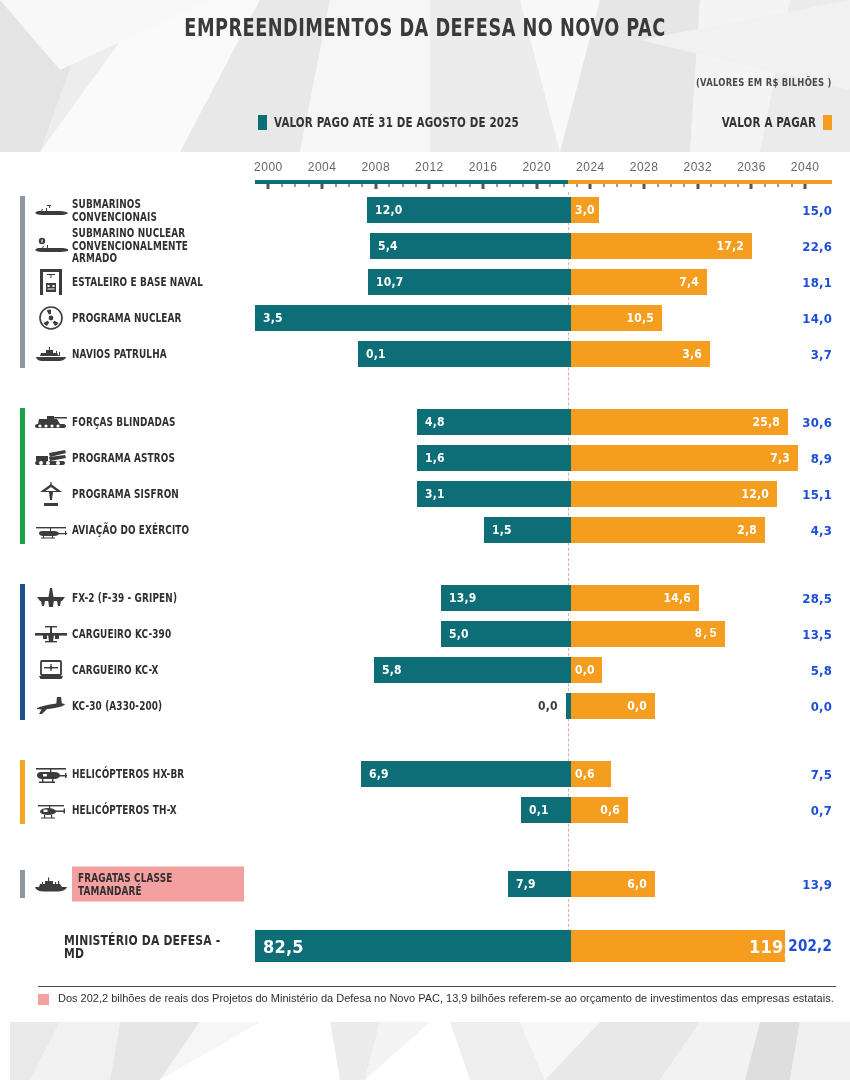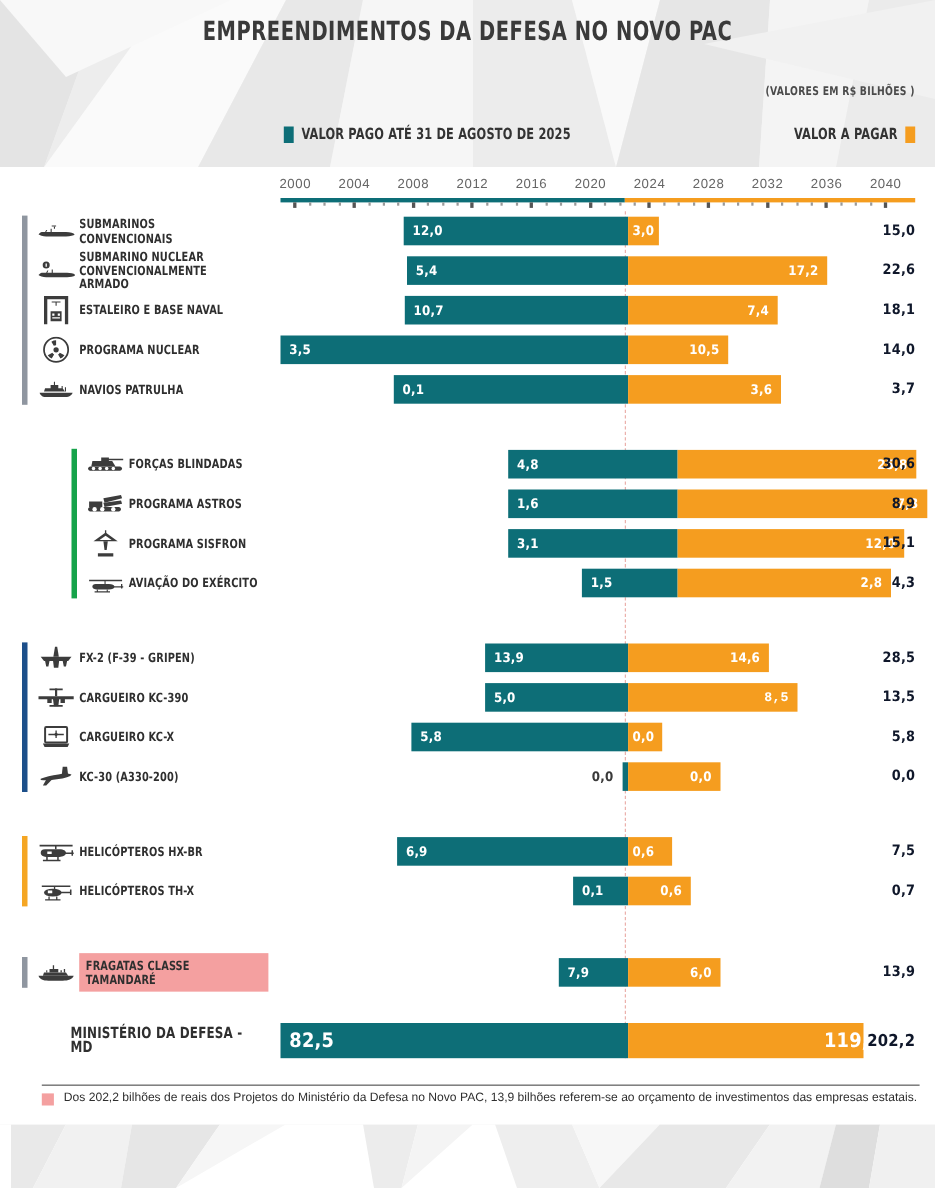--- a/index.html
+++ b/index.html
@@ -89,21 +89,21 @@
   .bar.topay { background:#f59d1f; }
   .bar-val {
     position:absolute; top:50%; transform:translateY(-50%);
     font-family:"DejaVu Sans Condensed","Liberation Sans", sans-serif;
     font-weight:700; font-size:12px; color:#ffffff; letter-spacing:.2px;
   }
   .bar-val.outside { color:#3a3a3a; }
   .row-total {
     position:absolute; right:18px; top:50%; transform:translateY(-50%);
     font-family:"DejaVu Sans Condensed","Liberation Sans", sans-serif;
-    font-weight:700; font-size:13px; color:#0f172a; letter-spacing:.2px;
+    font-weight:700; font-size:13px; color:#1d4ed8; letter-spacing:.2px;
   }
 
   
   .total-row { position:relative; height:44px; }
   .total-row .row-label {
     left:64px; width:200px; font-size:14px; letter-spacing:.2px;
   }
   .total-row .bar { height:32px; }
   .total-row .bar-val { font-size:18px; }
   .total-row .row-total { font-size:15px; }
@@ -305,21 +305,21 @@
         </div>
         <div class="row-label"><span class="shrink">NAVIOS PATRULHA</span></div>
         <div class="bar paid" style="left: 358px; width: 213px;"></div>
         <div class="bar topay" style="left: 571px; width: 139px;"></div>
         <div class="bar-val" style="left: 366px;">0,1</div>
         <div class="bar-val" style="left: 674px; width: 28px; text-align: right;">3,6</div>
         <div class="row-total">3,7</div>
       </div>
     </div>
     <div style="height: 32px;"></div>
-    <div class="group" style="height: 144px; margin-left: 45px;">
+    <div class="group" style="height: 144px;">
       <div class="group-rule" style="background: rgb(22, 163, 74); top: 4px; height: 136px;"></div>
       <div class="row">
         <div class="row-icon">
           <svg width="34" height="18" viewBox="0 0 34 18">
             <path fill="currentColor" d="M3 11h27c1 0 2 1 2 2s-1 2-2 2H3c-1 0-2-1-2-2s1-2 2-2z"></path>
             <circle cx="6" cy="13" r="1.6" fill="#fff"></circle>
             <circle cx="12" cy="13" r="1.6" fill="#fff"></circle>
             <circle cx="18" cy="13" r="1.6" fill="#fff"></circle>
             <circle cx="24" cy="13" r="1.6" fill="#fff"></circle>
             <path fill="currentColor" d="M5 6h18l3 5H4z"></path>

